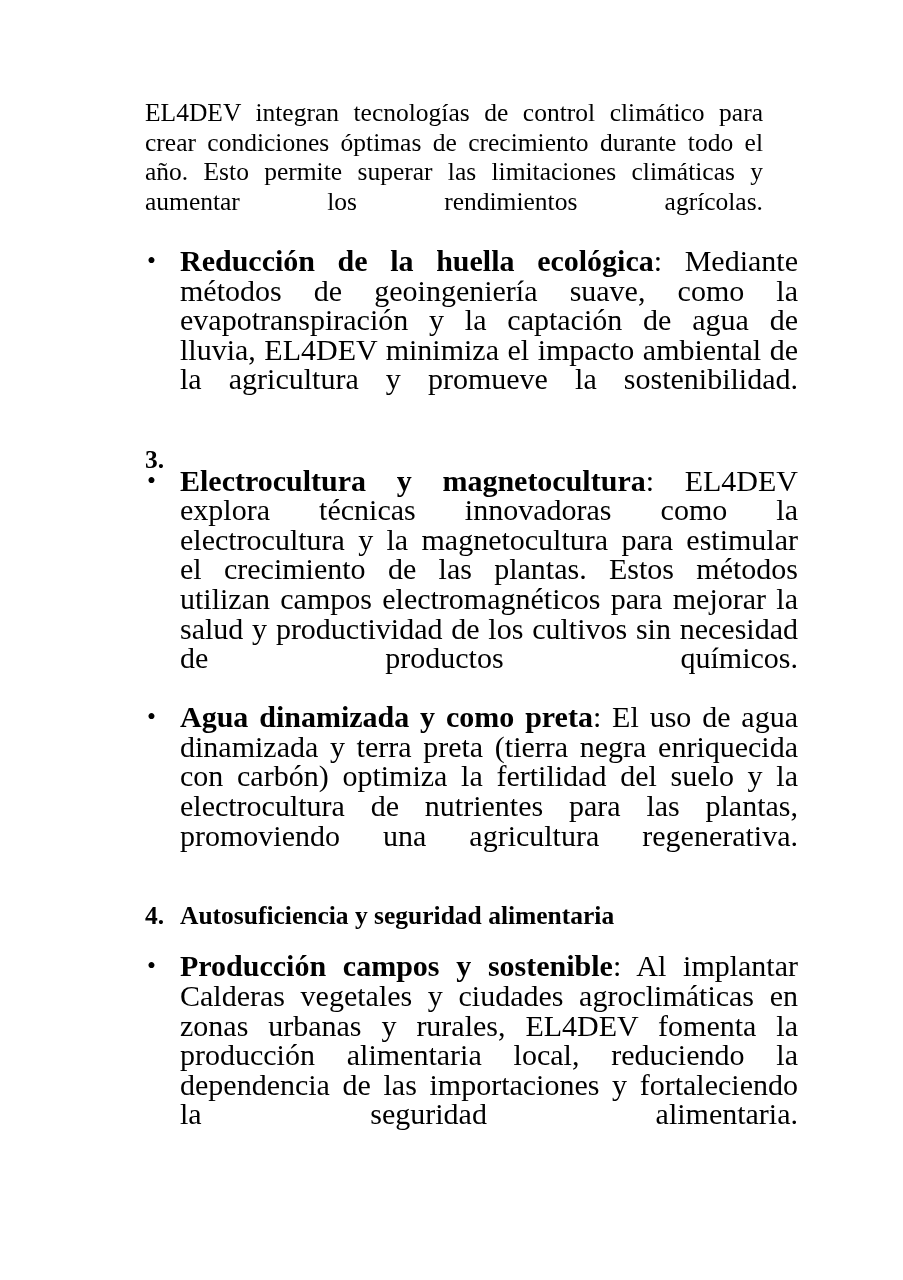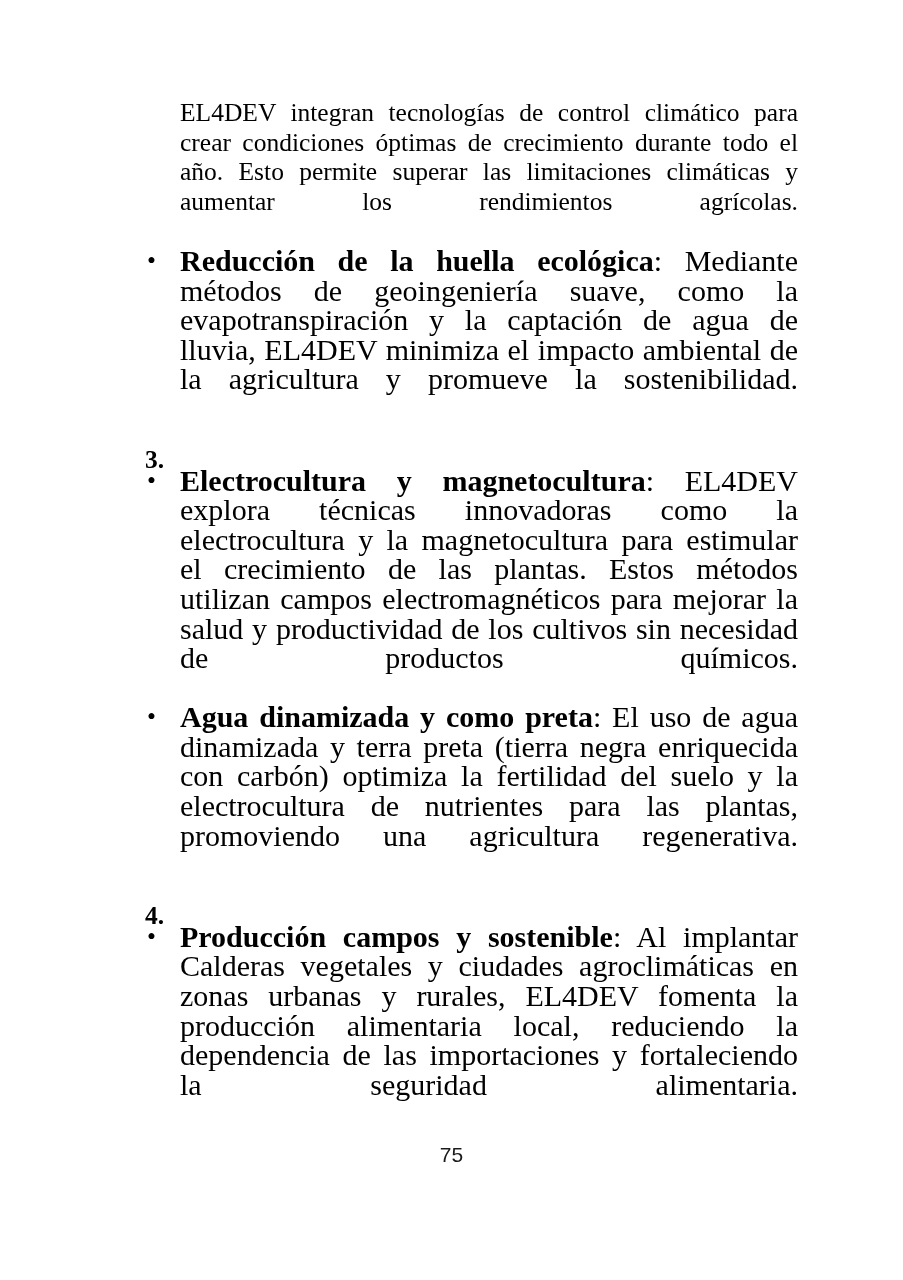--- a/index.html
+++ b/index.html
@@ -37,21 +37,20 @@
     font-size: 25.5px;
     line-height: 29.6px;
     text-align: justify;
     text-justify: inter-word;
     margin: 0;
     hyphens: none;
   }
 
   
   .cont {
-    margin-left: 35px;
     width: 618px;
   }
   .cont::after {
     content: "";
     display: inline-block;
     width: 100%;
   }
 
   
   .bullet-item {
@@ -148,26 +147,26 @@
 
     <div class="bullet-item">
       <span class="bullet-marker">•</span>
       <span class="bullet-text"><span class="lead">Agua dinamizada y como preta</span><span>: El uso de agua dinamizada y terra preta (tierra negra enriquecida con carbón) optimiza la fertilidad del suelo y la electrocultura de nutrientes para las plantas, promoviendo una agricultura regenerativa.</span></span>
     </div>
 
     <div class="gap-heading-top"></div>
 
     <div class="section-heading">
       <span class="num">4.</span>
+      <span>Autosuficiencia y seguridad alimentaria</span>
     </div>
 
     <div class="gap-heading-bottom"></div>
 
     <div class="bullet-item">
       <span class="bullet-marker">•</span>
       <span class="bullet-text"><span class="lead">Producción campos y sostenible</span><span>: Al implantar Calderas vegetales y ciudades agroclimáticas en zonas urbanas y rurales, EL4DEV fomenta la producción alimentaria local, reduciendo la dependencia de las importaciones y fortaleciendo la seguridad alimentaria.</span></span>
     </div>
 
   </div>
 
-  <div class="page-number">75</div>
 
 </div>
 
 </body></html>

